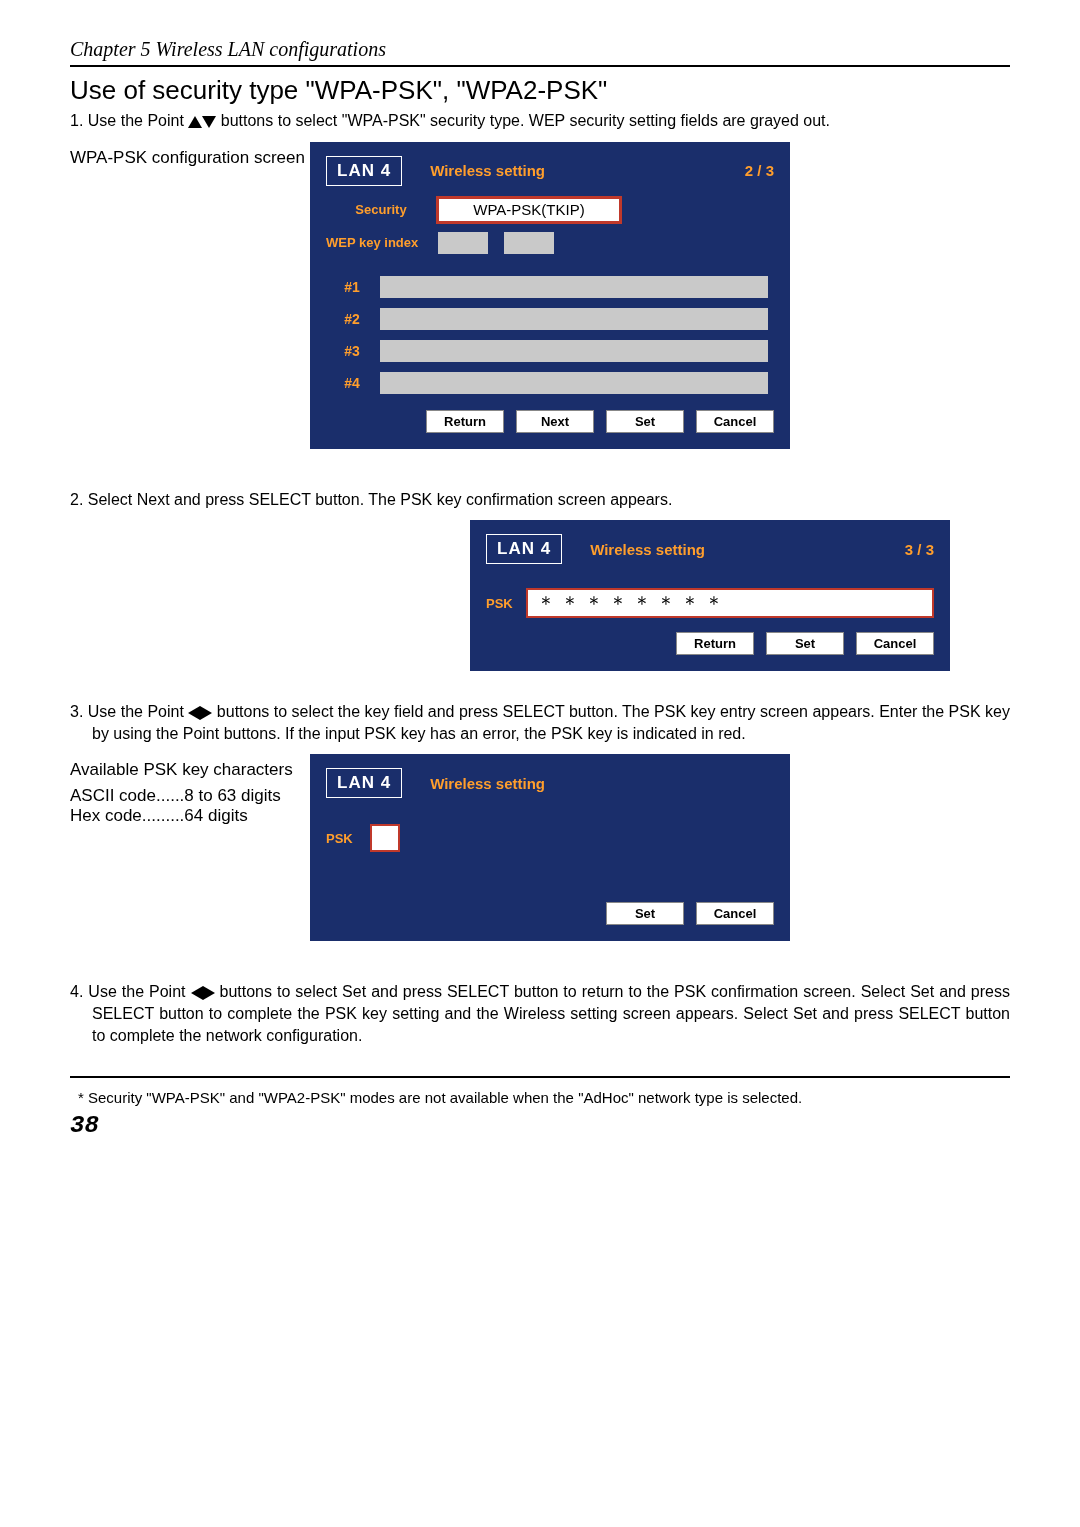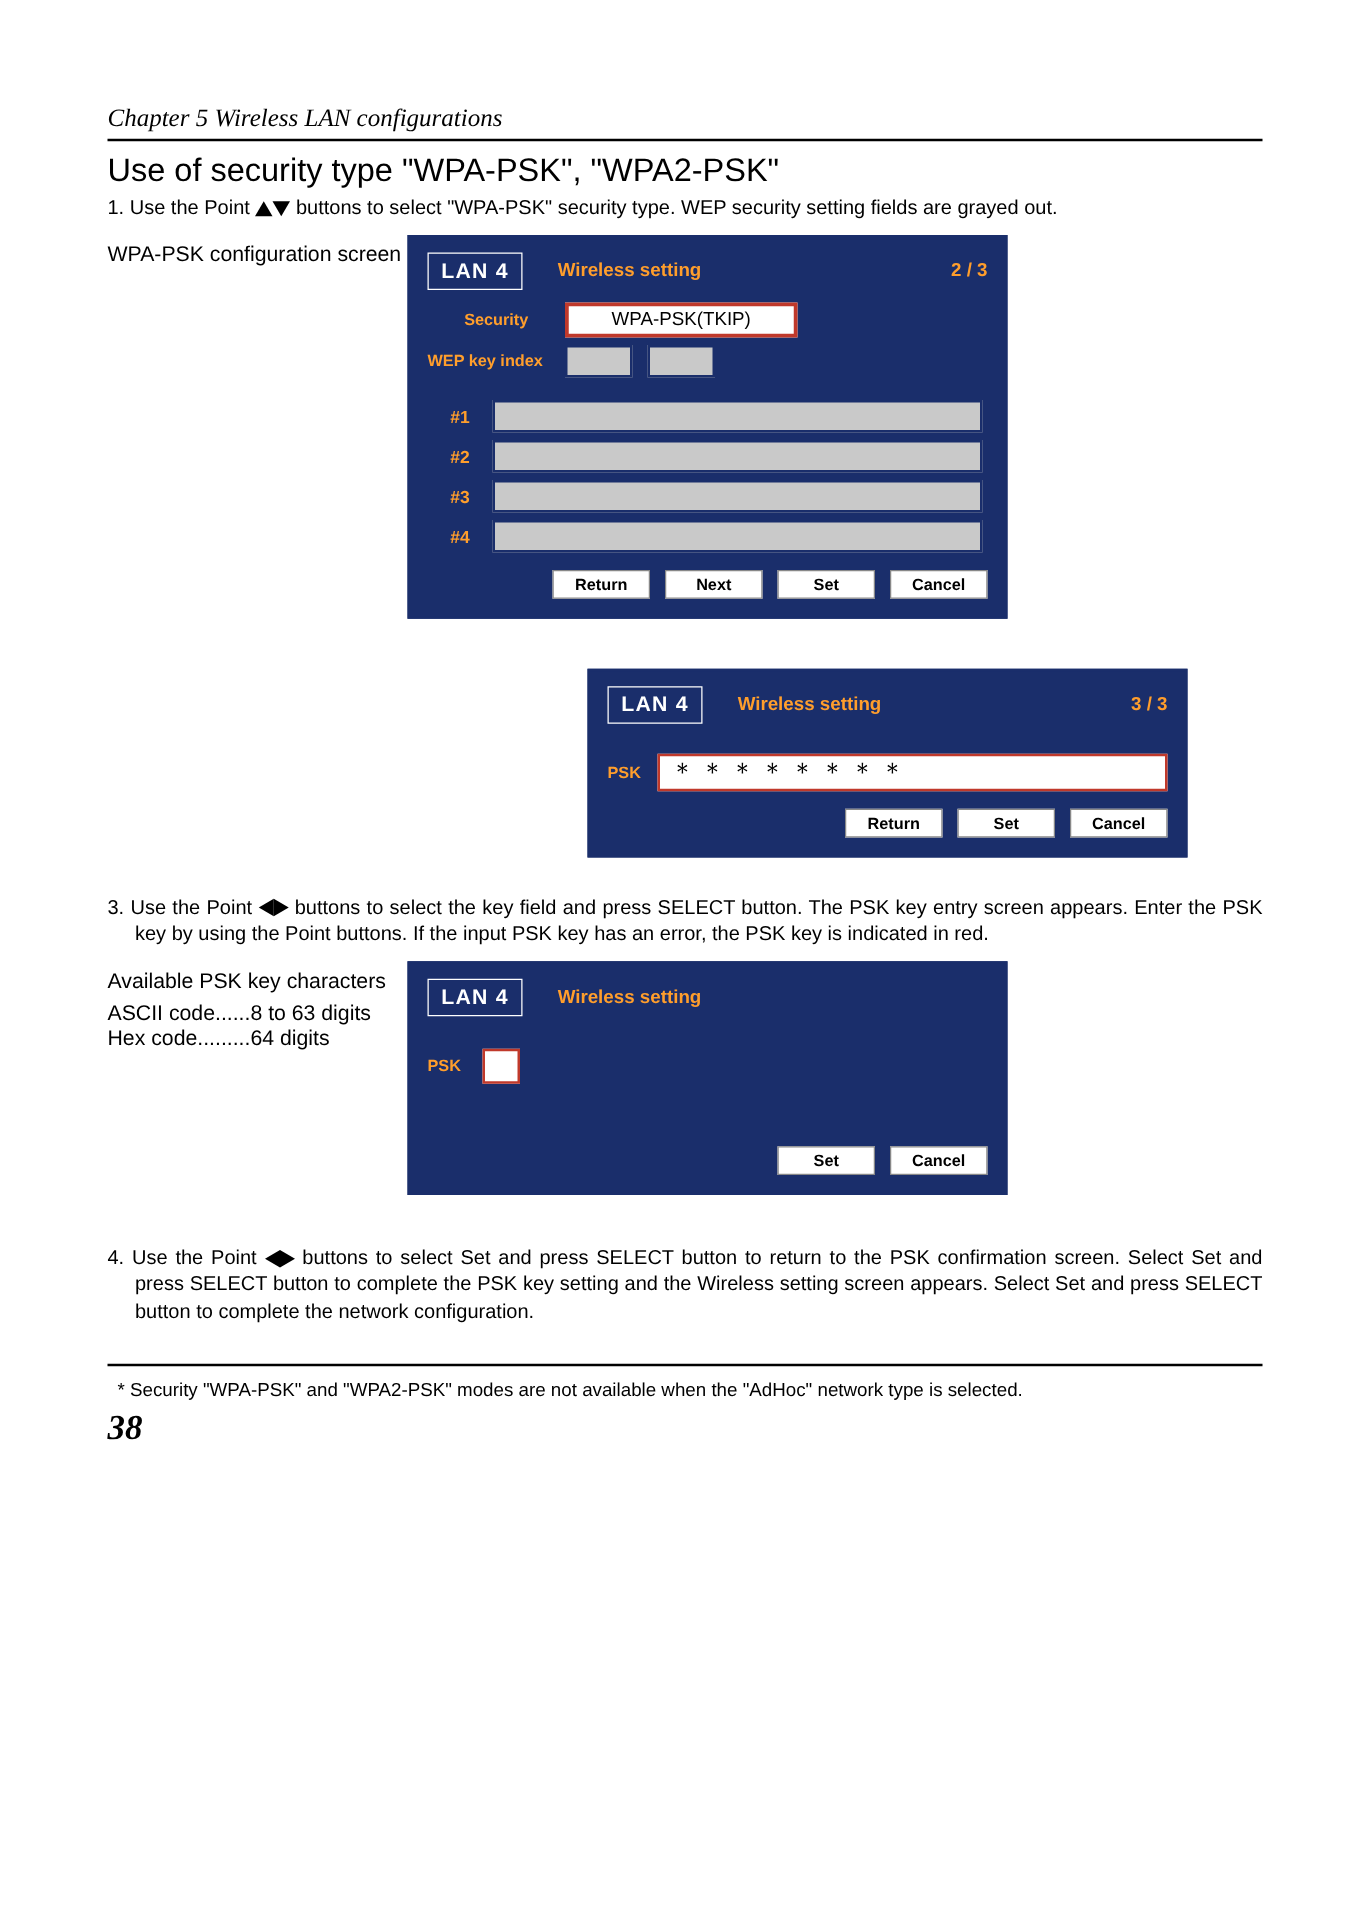--- a/index.html
+++ b/index.html
@@ -5,23 +5,22 @@
   body {
     margin: 0;
     padding: 0;
     background: #fff;
     font-family: Arial, Helvetica, sans-serif;
     color: #000;
     width: 1080px;
     box-sizing: border-box;
   }
   .page {
-    padding: 84px 70px 30px 70px;
+    padding: 38px 70px 30px 70px;
     box-sizing: border-box;
-    margin-left: 16px;
   }
   .chapter-heading {
     font-style: italic;
     font-family: "Times New Roman", serif;
     font-size: 20px;
     padding-bottom: 4px;
     border-bottom: 2px solid #000;
     margin-bottom: 8px;
   }
   .section-title {
@@ -173,22 +172,22 @@
     line-height: 1.35;
   }
   .footnotes p {
     margin: 2px 0 4px 18px;
     text-indent: -10px;
     text-align: justify;
   }
   .page-num {
     font-weight: bold;
     font-style: italic;
-    font-size: 28px;
-    font-family: Liberation Serif, serif;
+    font-size: 24px;
+    font-family: Liberation Mono, monospace;
     margin-top: 2px;
   }
 </style>
 </head>
 <body>
 
 <div class="page">
 
   <div class="chapter-heading">Chapter 5 Wireless LAN configurations</div>
 
@@ -237,20 +236,21 @@
       </div>
       <div class="osd-buttons">
         <div class="osd-btn">Return</div>
         <div class="osd-btn">Next</div>
         <div class="osd-btn">Set</div>
         <div class="osd-btn">Cancel</div>
       </div>
     </div>
   </div>
 
+  <p class="body-text indent">2. Select  Next  and press SELECT button. The PSK key confirmation screen appears.</p>
 
   <div class="osd" style="padding-bottom:14px;">
     <div class="osd-header">
       <div class="osd-lan">LAN 4</div>
       <div class="osd-title">Wireless setting</div>
       <div class="osd-page">3 / 3</div>
     </div>
     <div style="height:8px;"></div>
     <div class="osd-row">
       <div class="osd-label" style="width:40px; text-align:left;">PSK</div>

